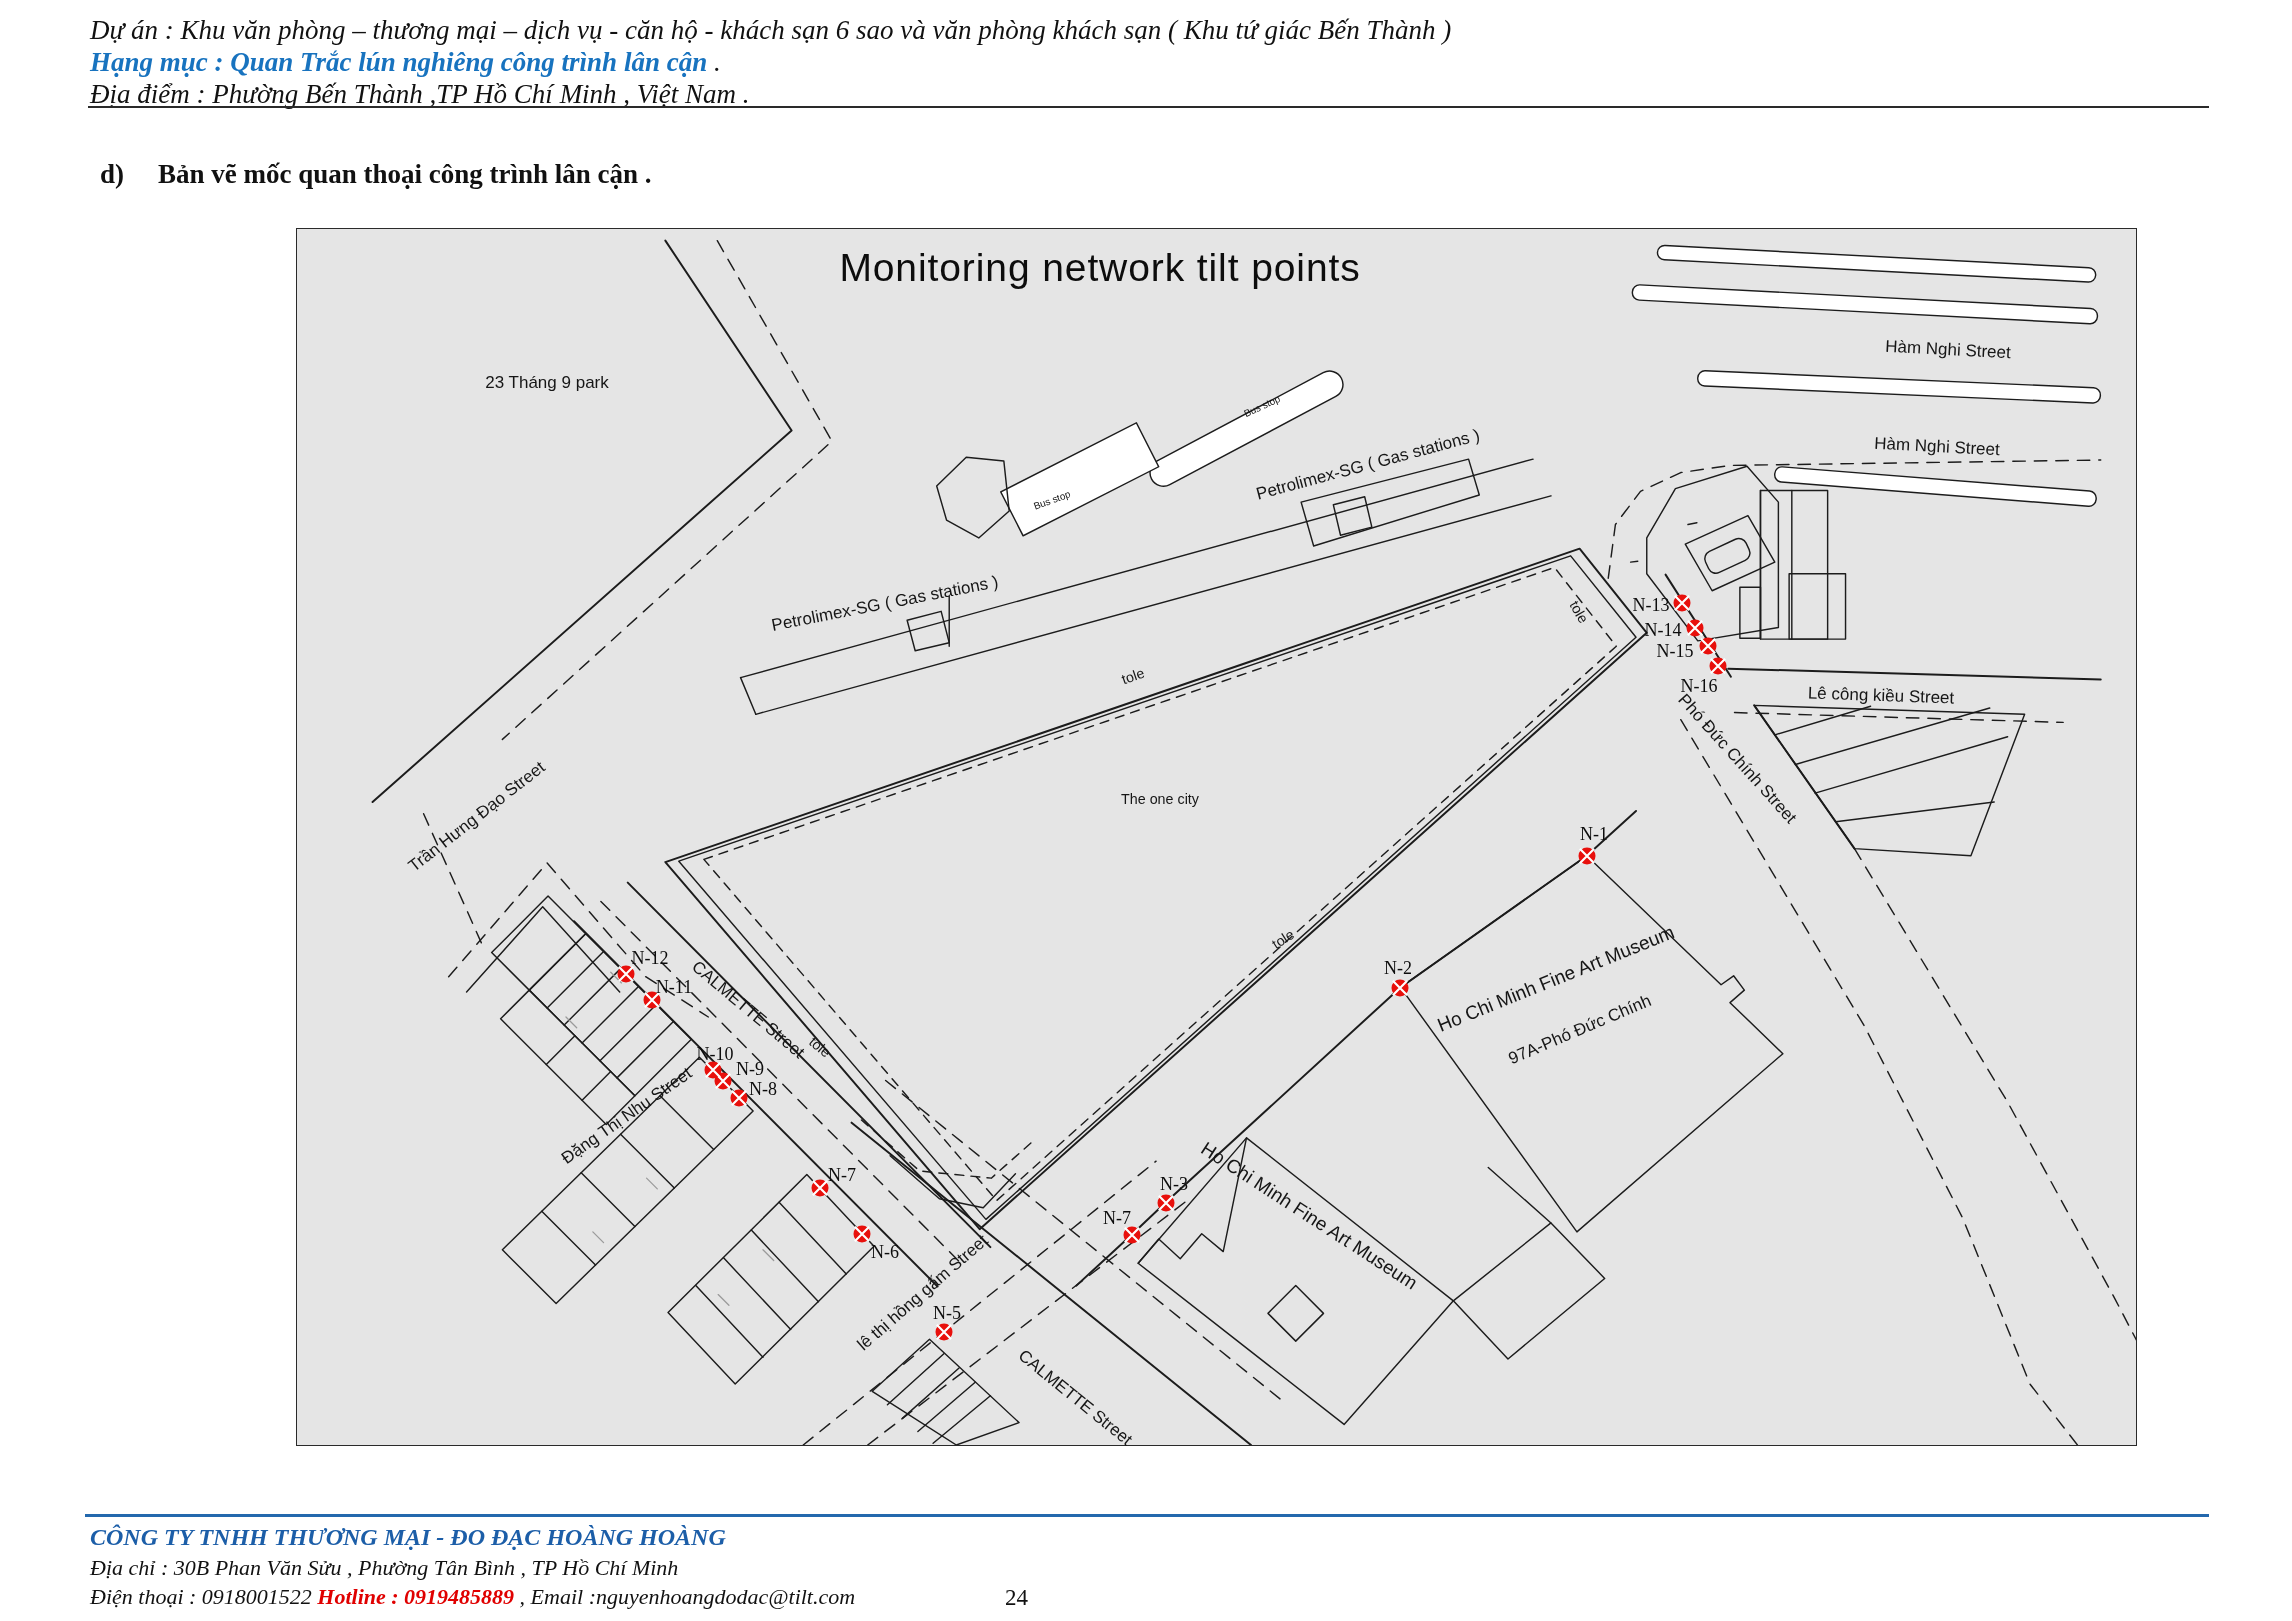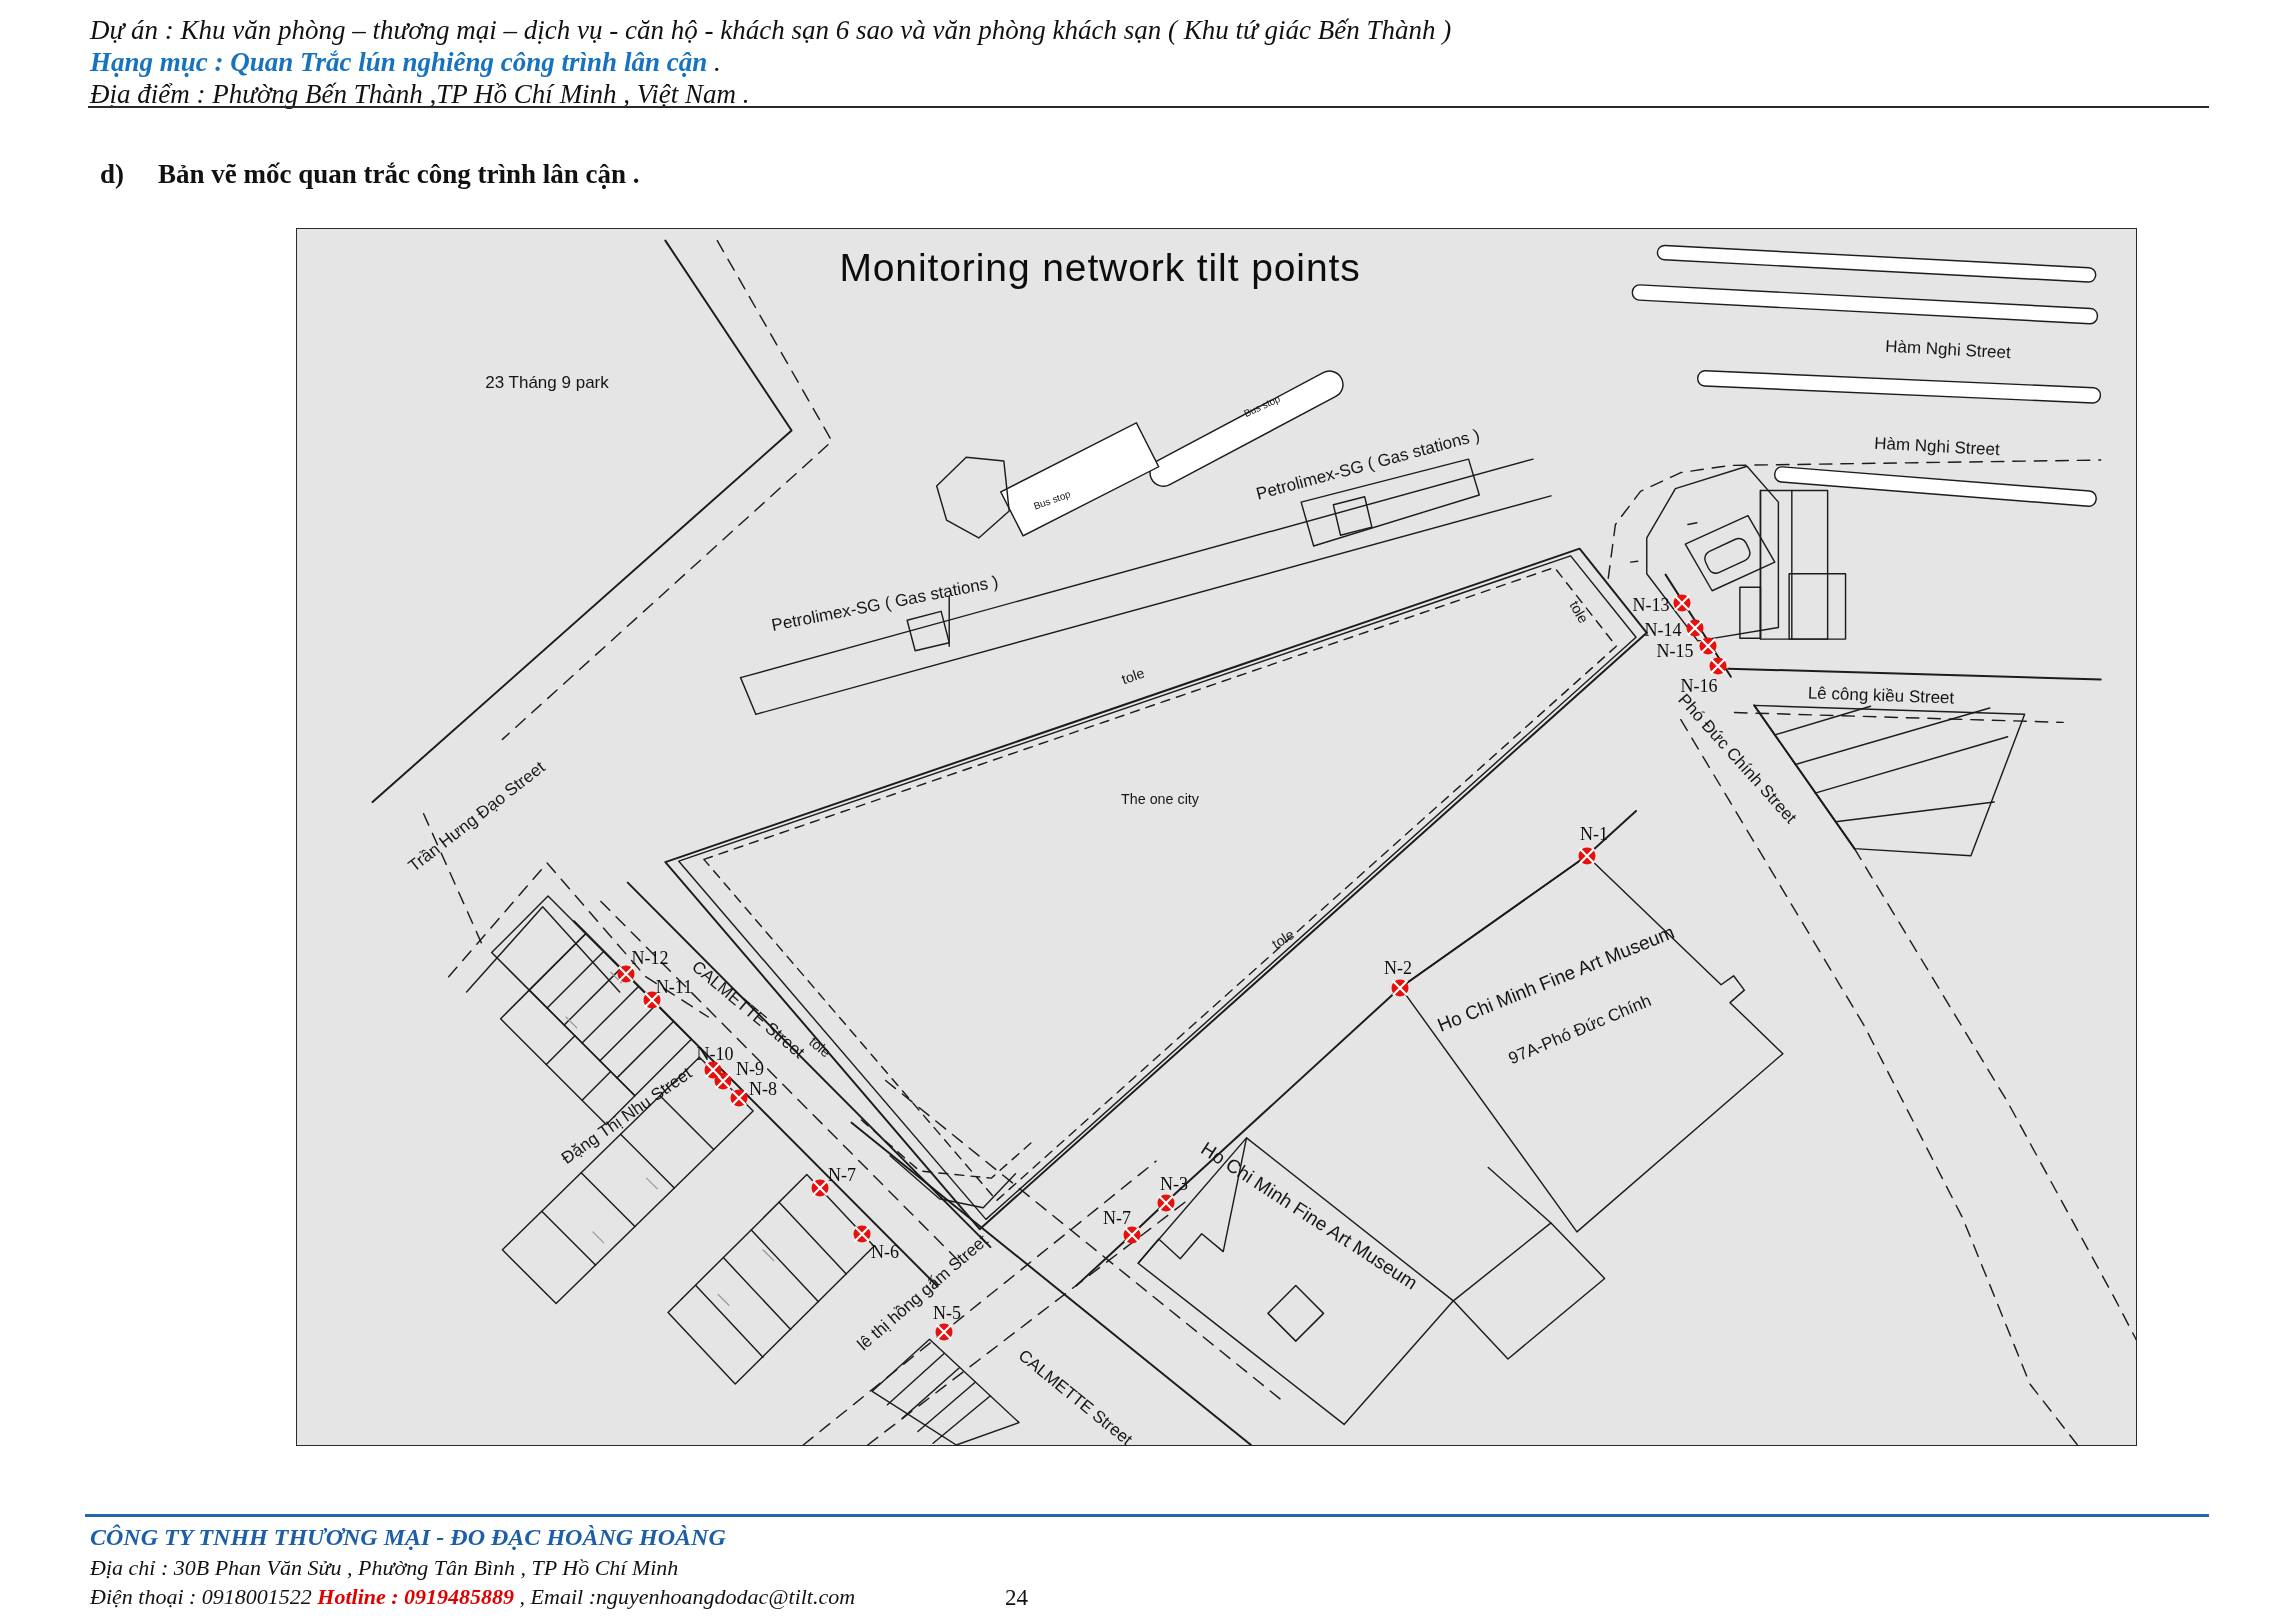--- a/index.html
+++ b/index.html
@@ -46,21 +46,21 @@
 <div id="page">
 
   <div class="hdr">
     <div>Dự án  : Khu văn phòng – thương mại – dịch vụ - căn hộ - khách sạn 6 sao và văn phòng khách sạn ( Khu tứ giác Bến Thành )</div>
     <div><span class="blue">Hạng mục  : Quan Trắc lún nghiêng công trình lân cận</span><span>   .</span></div>
     <div>Địa điểm : Phường Bến Thành ,TP Hồ Chí Minh , Việt Nam  .</div>
   </div>
   <div class="hdr-rule"></div>
 
   <div class="sect">
-    <span class="idx">d)</span><span>Bản vẽ mốc quan trắc công trình lân cận .</span>
+    <span class="idx">d)</span><span>Bản vẽ mốc quan thoại công trình lân cận .</span>
   </div>
 
   <div id="map">
     <svg class="sv" width="1839" height="1216" viewBox="0 0 2053 1358">
 
       <polyline points="411,13 552,225 84,640" class="w2"></polyline>
       <polyline points="469,13 597,237 229,570" class="d"></polyline>
       <line x1="141" y1="653" x2="209" y2="805" class="d"></line>
       <polyline points="169,835 279,708 389,835 459,880" class="d"></polyline>
       <polyline points="189,852 274,757 360,852"></polyline>

